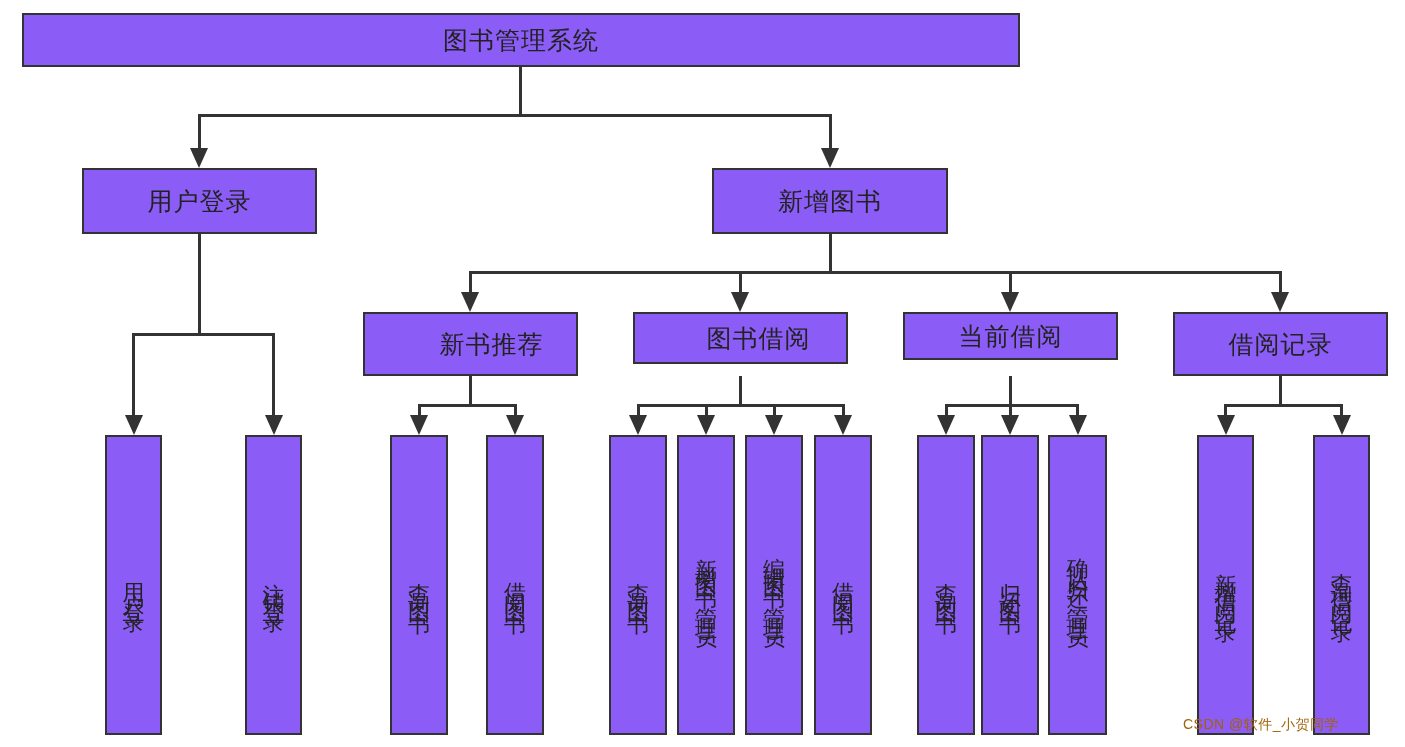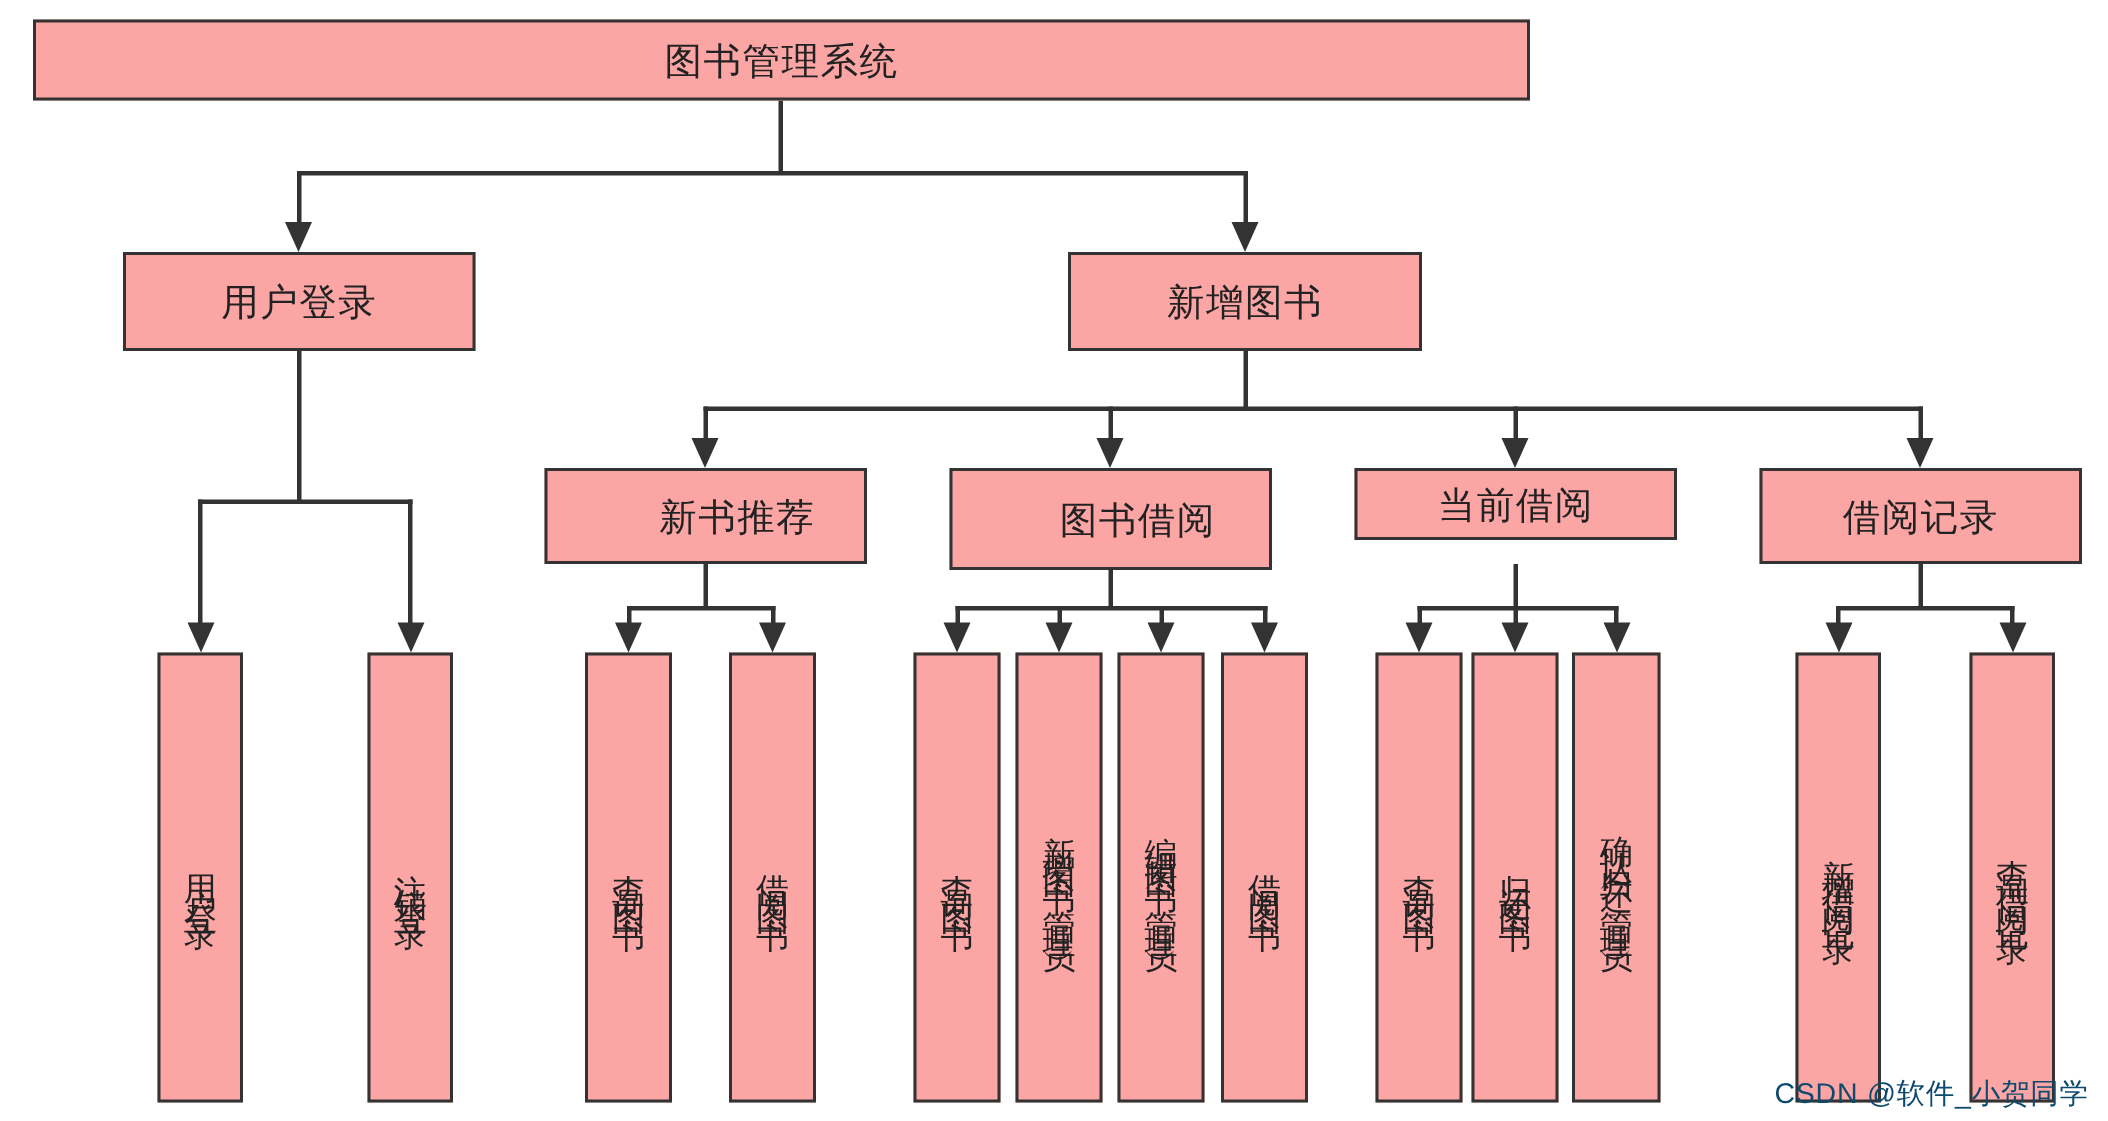--- a/index.html
+++ b/index.html
@@ -12,21 +12,21 @@
     position: relative;
     width: 1405px;
     height: 747px;
     background: #ffffff;
     overflow: hidden;
   }
   .box {
     position: absolute;
     box-sizing: border-box;
     border: 2.5px solid #333333;
-    background: #fca5a5;
+    background: #8b5cf6;
     display: flex;
     align-items: center;
     justify-content: center;
   }
   .hbox .lbl {
     font-size: 25px;
     letter-spacing: 1px;
     color: #222222;
     white-space: nowrap;
   }
@@ -46,23 +46,23 @@
     width: 0;
     height: 0;
     border-left: 9px solid transparent;
     border-right: 9px solid transparent;
     border-top: 20px solid #333333;
   }
   #watermark {
     position: absolute;
     left: 1183px;
     top: 716px;
-    font-size: 19px;
+    font-size: 14px;
     letter-spacing: 0.5px;
-    color: #0c4a6e;
+    color: #a16207;
     white-space: nowrap;
     z-index: 5;
   }
 </style>
 </head>
 <body>
 
 <div id="canvas">
 
   <div id="connectors">
@@ -127,21 +127,21 @@
   <div class="box hbox" style="left:82px;top:168px;width:235px;height:66px;">
     <span class="lbl">用户登录</span>
   </div>
   <div class="box hbox" style="left:712px;top:168px;width:236px;height:66px;">
     <span class="lbl">新增图书</span>
   </div>
 
   <div class="box hbox" style="left:363px;top:312px;width:215px;height:64px;padding-left:42px;">
     <span class="lbl">新书推荐</span>
   </div>
-  <div class="box hbox" style="left:633px;top:312px;width:215px;height:68px;padding-left:36px;">
+  <div class="box hbox" style="left:633px;top:312px;width:215px;height:52px;padding-left:36px;">
     <span class="lbl">图书借阅</span>
   </div>
   <div class="box hbox" style="left:903px;top:312px;width:215px;height:48px;">
     <span class="lbl">当前借阅</span>
   </div>
   <div class="box hbox" style="left:1173px;top:312px;width:215px;height:64px;">
     <span class="lbl">借阅记录</span>
   </div>
 
   <div class="box vbox" style="left:105px;top:435px;width:57px;height:300px;">

